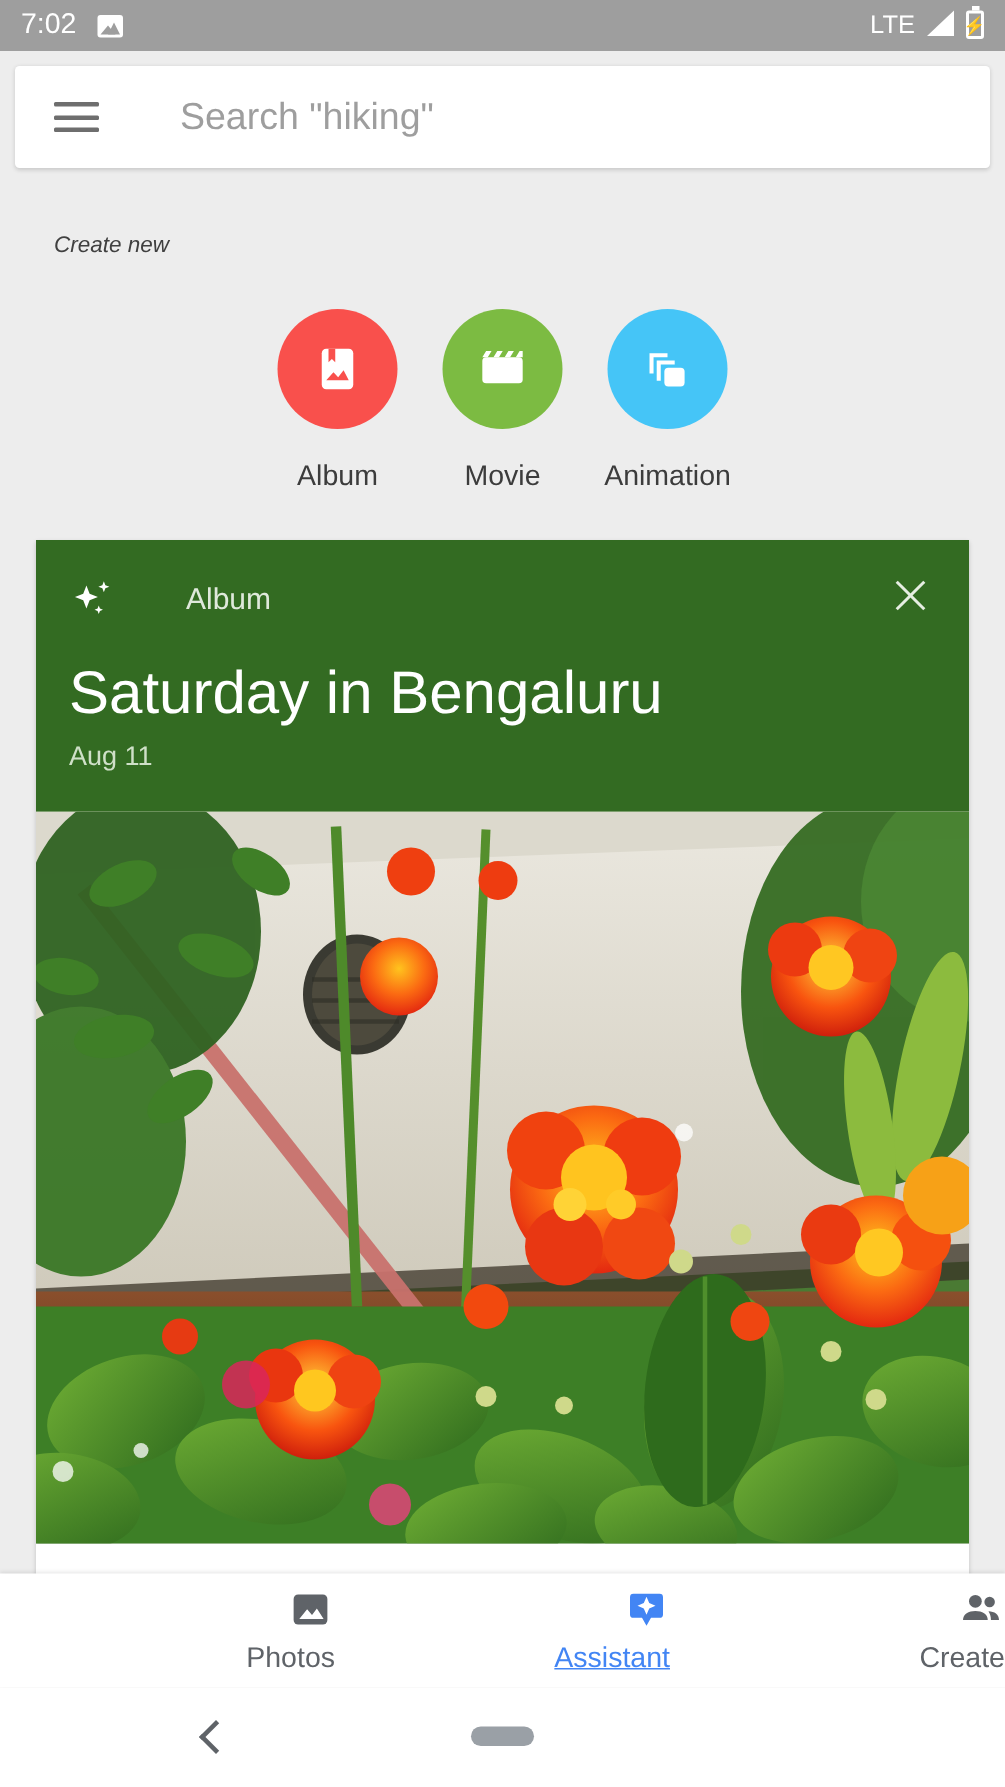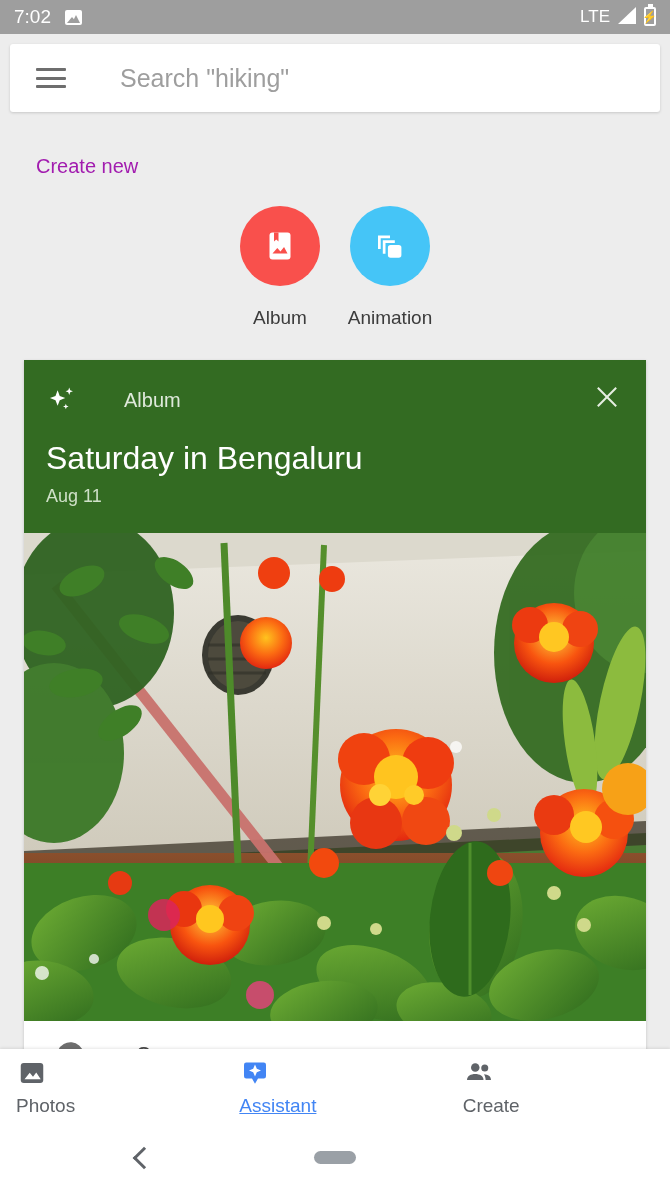--- a/index.html
+++ b/index.html
@@ -39,56 +39,56 @@
     position:absolute; left:10px; top:44px; width:650px; height:68px;
     background:#fff; border-radius:3px;
     box-shadow:0 1px 3px rgba(0,0,0,.16);
     display:flex; align-items:center; padding:0 26px;
   }
   .hamburger { width:30px; height:20px; display:flex; flex-direction:column; justify-content:space-between; cursor:pointer; }
   .hamburger span { display:block; height:3px; background:#6e6e6e; border-radius:1px; }
   .search-input { margin-left:54px; font-size:25px; color:#9e9e9e; }
 
   
-  .create-title { position:absolute; left:36px; top:155px; font-size:20px; color:#a21caf; }
+  .create-title { position:absolute; left:36px; top:155px; font-size:15px; color:#404040;font-style:italic; }
   .create-row { position:absolute; left:0; top:206px; width:670px; display:flex; justify-content:center; gap:30px; }
   .create-item { width:80px; display:flex; flex-direction:column; align-items:center; cursor:pointer; }
   .create-circle { width:80px; height:80px; border-radius:50%; display:flex; align-items:center; justify-content:center; }
   .create-label { margin-top:21px; font-size:19px; color:#3c3c3c; }
 
   
   .card {
     position:absolute; left:24px; top:360px; width:622px;
     background:#fff; box-shadow:0 1px 3px rgba(0,0,0,.18); overflow:hidden;
   }
   .card-head { background:#336b22; padding:22px 22px 26px 22px; position:relative; }
   .card-head-top { display:flex; align-items:center; height:36px; }
   .sparkle-icon { width:34px; height:34px; position:relative; flex:0 0 auto; }
   .card-kind { margin-left:44px; font-size:20px; color:#dfe9db; }
   .card-close { position:absolute; right:22px; top:20px; width:34px; height:34px; cursor:pointer; }
   .card-close::before, .card-close::after {
     content:""; position:absolute; left:4px; top:16px; width:26px; height:2px; background:#e6eee2;
   }
   .card-close::before { transform:rotate(45deg); }
   .card-close::after  { transform:rotate(-45deg); }
-  .card-title { margin-top:22px; font-size:32px; color:#fff; }
+  .card-title { margin-top:22px; font-size:40px; color:#fff; }
   .card-date { margin-top:9px; font-size:18px; color:#cfe0c8; }
 
   .card-photo { width:622px; height:488px; position:relative; overflow:hidden; background:#4a7a33; }
   .card-actions { height:70px; display:flex; align-items:center; padding:0 24px; background:#fff; }
   .cloud-icon { width:44px; height:32px; position:relative; flex:0 0 auto; }
   .save-label { margin-left:44px; font-size:23px; color:#4a4a4a; }
 
   
   .bottom-nav {
     position:absolute; left:0; bottom:66px; width:670px; height:76px;
     background:#fff; display:flex; align-items:center;
     box-shadow:0 -1px 3px rgba(0,0,0,.10);
   }
-  .nav-item { flex:1; display:flex; flex-direction:column; align-items:flex-start; gap:7px; cursor:pointer;padding-left:16px; }
+  .nav-item { flex:1; display:flex; flex-direction:column; align-items:flex-end; gap:7px; cursor:pointer;padding-left:16px; }
   .nav-label { font-size:19px; color:#5f6368; }
   .nav-item.active .nav-label { color:#4285f4;text-decoration:underline; }
   .nav-icon { width:32px; height:30px; position:relative; }
 
   
   .android-nav { position:absolute; left:0; bottom:0; width:670px; height:66px; background:#fff; }
   .back-chevron { position:absolute; left:133px; top:22px; width:14px; height:22px; cursor:pointer; }
   .back-chevron::before {
     content:""; position:absolute; left:3px; top:3px; width:13px; height:13px;
     border-left:3px solid #5f6368; border-bottom:3px solid #5f6368; transform:rotate(45deg);
@@ -131,20 +131,29 @@
       <div class="create-circle" style="background:#f9504c">
         <svg width="36" height="36" viewBox="0 0 24 24" aria-hidden="true">
           <rect x="5" y="3" width="14" height="18" rx="2" fill="#fff"></rect>
           <path d="M8 3h3v6l-1.5-1.4L8 9z" fill="#f9504c"></path>
           <path d="M7 17l3.2-3.6 2.1 2.3 2.4-3.1L17 17z" fill="#f9504c"></path>
         </svg>
       </div>
       <div class="create-label">Album</div>
     </div>
 
+    <div class="create-item">
+      <div class="create-circle" style="background:#7cbb42">
+        <svg width="38" height="38" viewBox="0 0 24 24" aria-hidden="true">
+          <rect x="3.5" y="7" width="17" height="11" rx="1.6" fill="#fff"></rect>
+          <path d="M3.5 7l1.6-2.6h2.3L5.8 7zM8.2 7l1.6-2.6h2.3L10.5 7zM12.9 7l1.6-2.6h2.3L15.2 7zM17.6 7l1.6-2.6h1.3V7z" fill="#fff"></path>
+        </svg>
+      </div>
+      <div class="create-label">Movie</div>
+    </div>
 
     <div class="create-item">
       <div class="create-circle" style="background:#45c5f7">
         <svg width="36" height="36" viewBox="0 0 24 24" aria-hidden="true">
           <path d="M4 5h8v1.8H5.8V14H4z" fill="#fff"></path>
           <path d="M7.2 8.2h8V10H9v7.2H7.2z" fill="#fff"></path>
           <rect x="10.6" y="11.4" width="9" height="8.4" rx="1.8" fill="#fff"></rect>
         </svg>
       </div>
       <div class="create-label">Animation</div>

